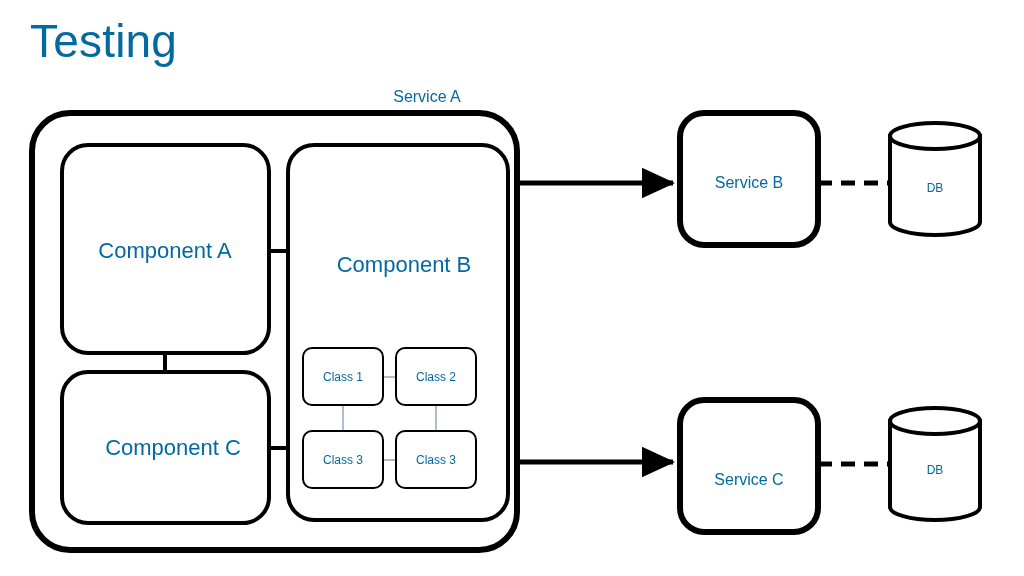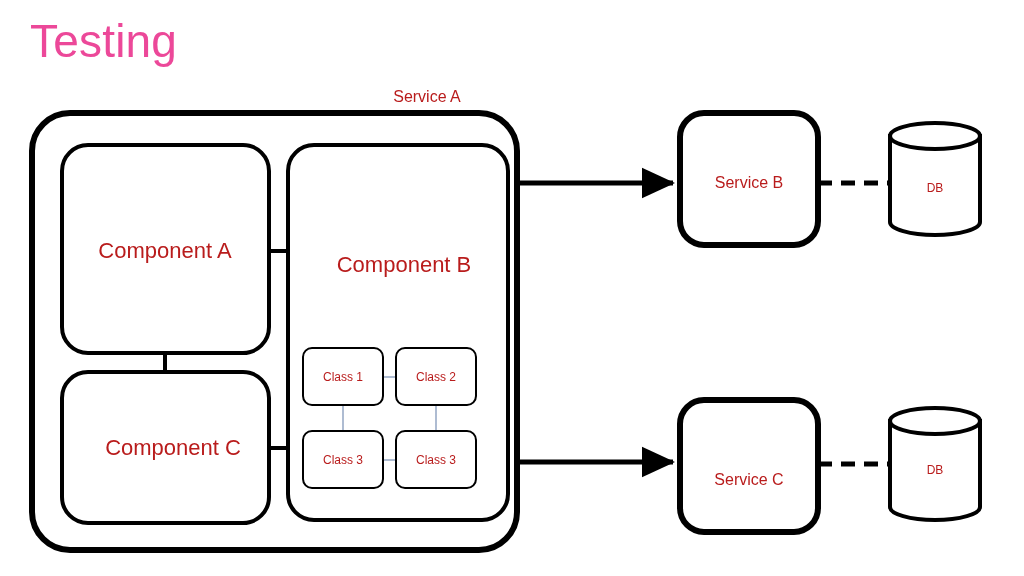--- a/index.html
+++ b/index.html
@@ -22,28 +22,28 @@
     width: 1024px;
     height: 576px;
   }
   .page-title {
     position: absolute;
     left: 30px;
     top: 14px;
     font-family: "Liberation Sans", sans-serif;
     font-size: 46px;
     font-weight: 300;
-    color: #ec4899;
+    color: #0369a1;
     letter-spacing: 0.2px;
     white-space: nowrap;
   }
   .node-label {
     position: absolute;
     font-family: "Liberation Sans", sans-serif;
-    color: #b91c1c;
+    color: #0369a1;
     white-space: nowrap;
     text-align: center;
     transform: translate(-50%, -50%);
     pointer-events: none;
   }
   .lbl-service-a { font-size: 16px; }
   .lbl-component { font-size: 22px; }
   .lbl-class { font-size: 12px; }
   .lbl-service { font-size: 16px; }
   .lbl-db { font-size: 12px; }

